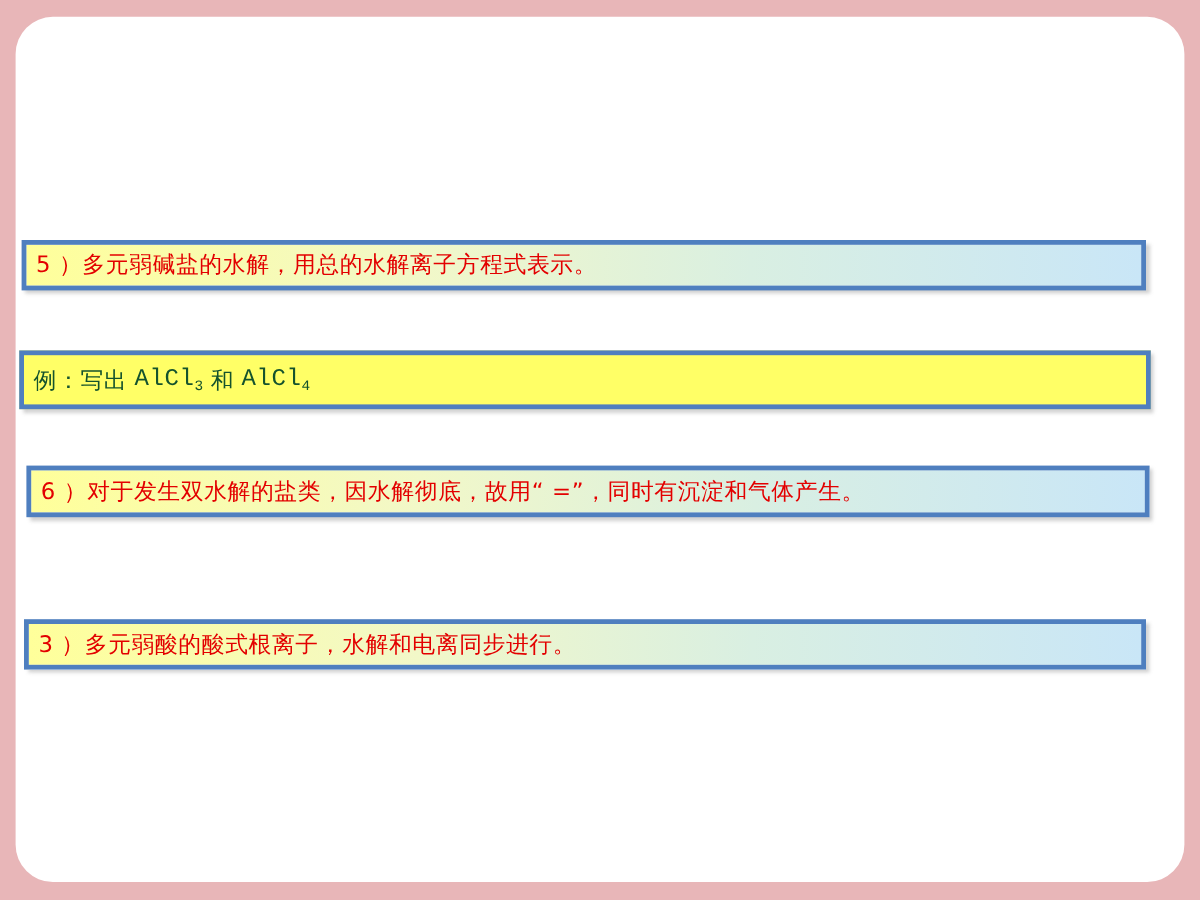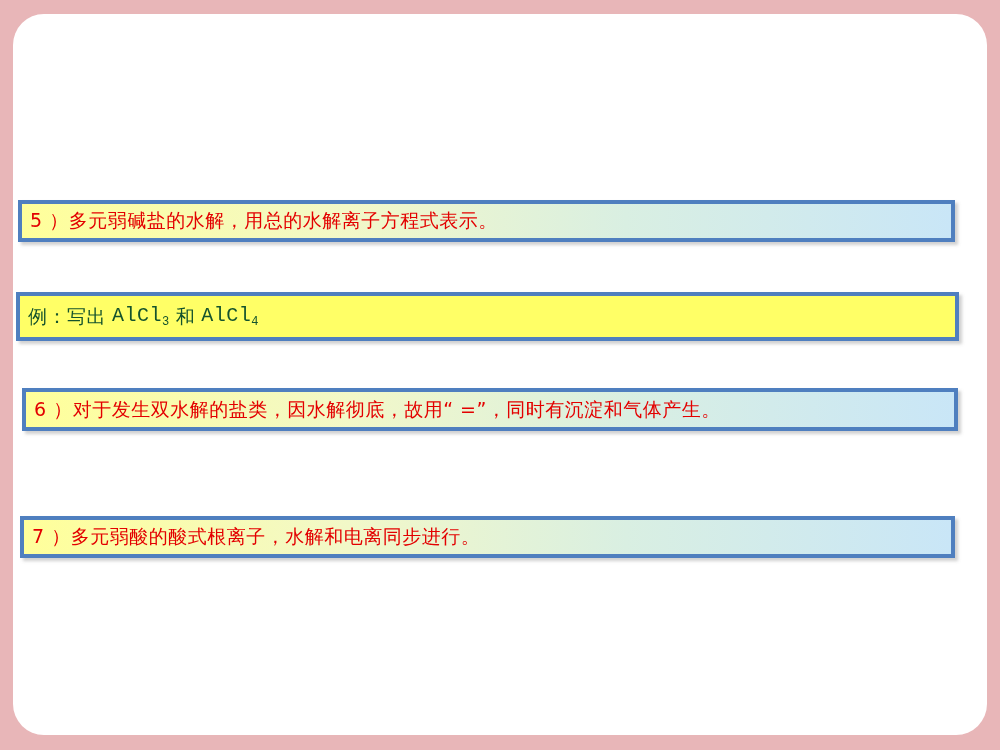--- a/index.html
+++ b/index.html
@@ -71,16 +71,16 @@
     <span class="gap"></span>
     <span class="latin"><span>AlCl</span><sub>4</sub></span>
     <span class="gap"></span>
   </div>
 
   <div class="box grad" style="left:9px; top:374px; width:936px; height:43px;">
     <span>6 ）对于发生双水解的盐类，因水解彻底，故用“ =”，同时有沉淀和气体产生。</span>
   </div>
 
   <div class="box grad" style="left:7px; top:502px; width:935px; height:42px;">
-    <span>7 ）多元弱酸的酸式根离子，水解和电离同步进行。</span>
+    <span>3 ）多元弱酸的酸式根离子，水解和电离同步进行。</span>
   </div>
 
 </div>
 
 </body></html>

